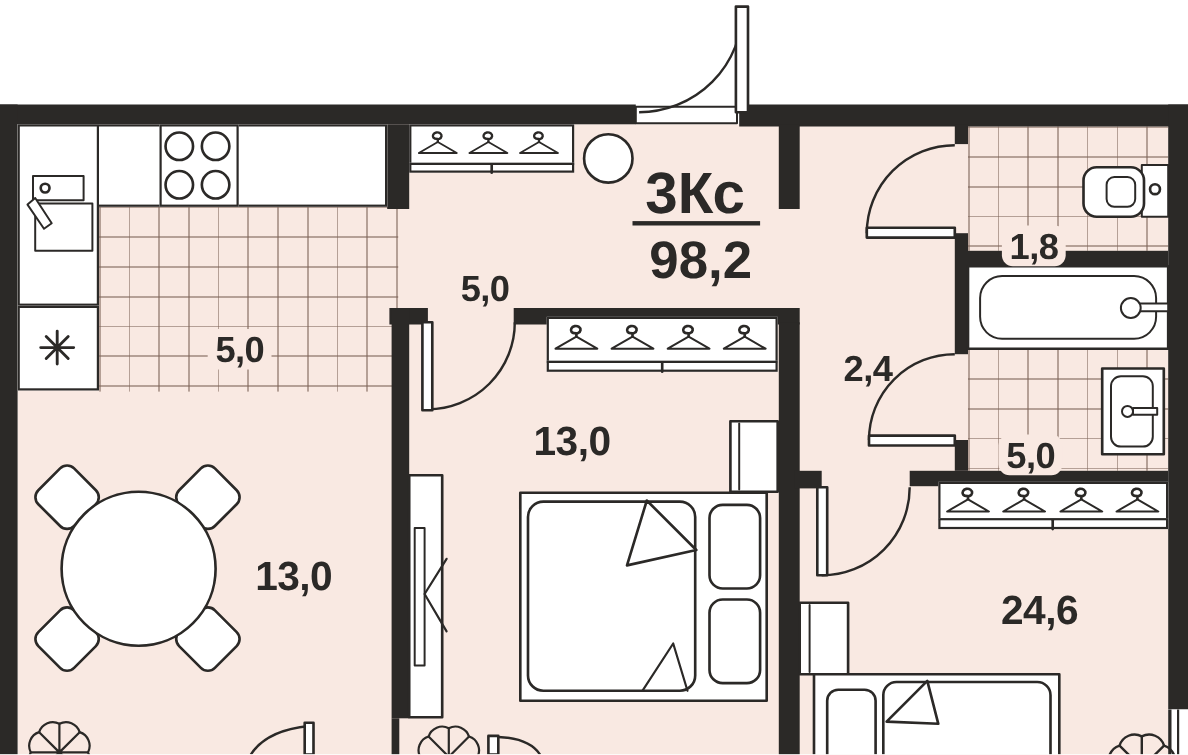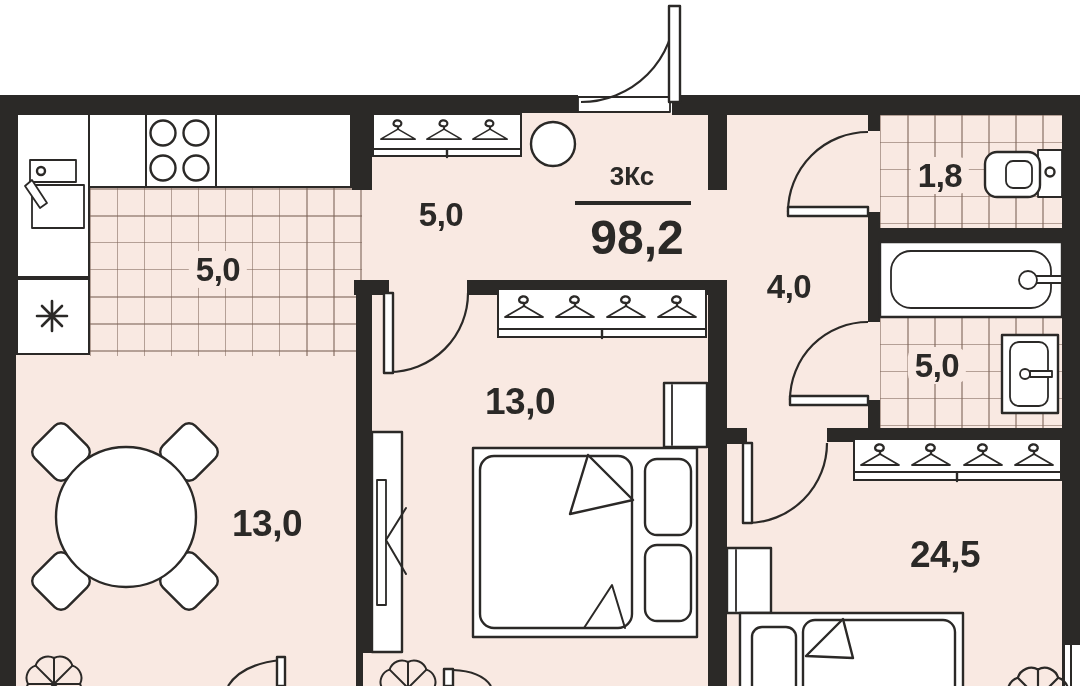--- a/index.html
+++ b/index.html
@@ -13,24 +13,24 @@
   .wall{position:absolute;background:#2b2927;}
   .box{position:absolute;background:#fff;border:2px solid #2b2927;box-sizing:border-box;}
   .thinline{position:absolute;background:#2b2927;}
   .ov{position:absolute;left:0;top:0;pointer-events:none;}
   .ln{fill:none;stroke:#2b2927;stroke-width:2.4;stroke-linecap:round;stroke-linejoin:round;}
   .fw{fill:#ffffff;stroke:#2b2927;stroke-width:2.4;stroke-linejoin:round;}
   .fwt{fill:#ffffff;stroke:#2b2927;stroke-width:1.8;stroke-linejoin:round;}
   .arc{fill:none;stroke:#2b2927;stroke-width:2.2;}
   .lbl{position:absolute;transform:translate(-50%,-50%);font-weight:700;color:#2b2927;
        letter-spacing:-0.5px;white-space:nowrap;}
-  .s33{font-size:33px;}
+  .s33{font-size:33px;margin-top:48px;}
   .s38{font-size:37px;}
   .chip{background:#f9e9e2;padding:0 7px;border-radius:10px;}
-  .title-name{position:absolute;transform:translate(-50%,-50%);font-size:26px;font-weight:700;color:#2b2927;}
+  .title-name{position:absolute;transform:translate(-50%,-50%);font-size:53px;font-weight:700;color:#2b2927;}
   .title-rule{position:absolute;background:#2b2927;}
   .title-total{position:absolute;transform:translate(-50%,-50%);font-size:48px;font-weight:700;color:#2b2927;}
 </style>
 </head>
 <body>
 
 <div id="stage">
 
   <div class="floor"></div>
   <div class="tiles" style="left:90px;top:188px;width:272px;height:168px;"></div>
@@ -221,20 +221,20 @@
     <use href="#plant" x="378" y="658" width="60" height="60"></use>
     <use href="#plant" x="1005" y="665" width="66" height="66"></use>
   </svg>
 
   <div class="title-name" style="left:632px;top:176px;">3Кс</div>
   <div class="title-rule" style="left:575px;top:201px;width:116px;height:4px;"></div>
   <div class="title-total" style="left:637px;top:237px;">98,2</div>
 
   <div class="lbl s33" style="left:218px;top:270px;"><span class="chip">5,0</span></div>
   <div class="lbl s33" style="left:441px;top:215px;">5,0</div>
-  <div class="lbl s33" style="left:789px;top:287px;">4,0</div>
+  <div class="lbl s33" style="left:789px;top:287px;">2,4</div>
   <div class="lbl s33" style="left:940px;top:176px;"><span class="chip">1,8</span></div>
   <div class="lbl s33" style="left:937px;top:366px;"><span class="chip">5,0</span></div>
   <div class="lbl s38" style="left:267px;top:524px;">13,0</div>
   <div class="lbl s38" style="left:520px;top:402px;">13,0</div>
-  <div class="lbl s38" style="left:945px;top:555px;">24,5</div>
+  <div class="lbl s38" style="left:945px;top:555px;">24,6</div>
 
 </div>
 
 </body></html>

